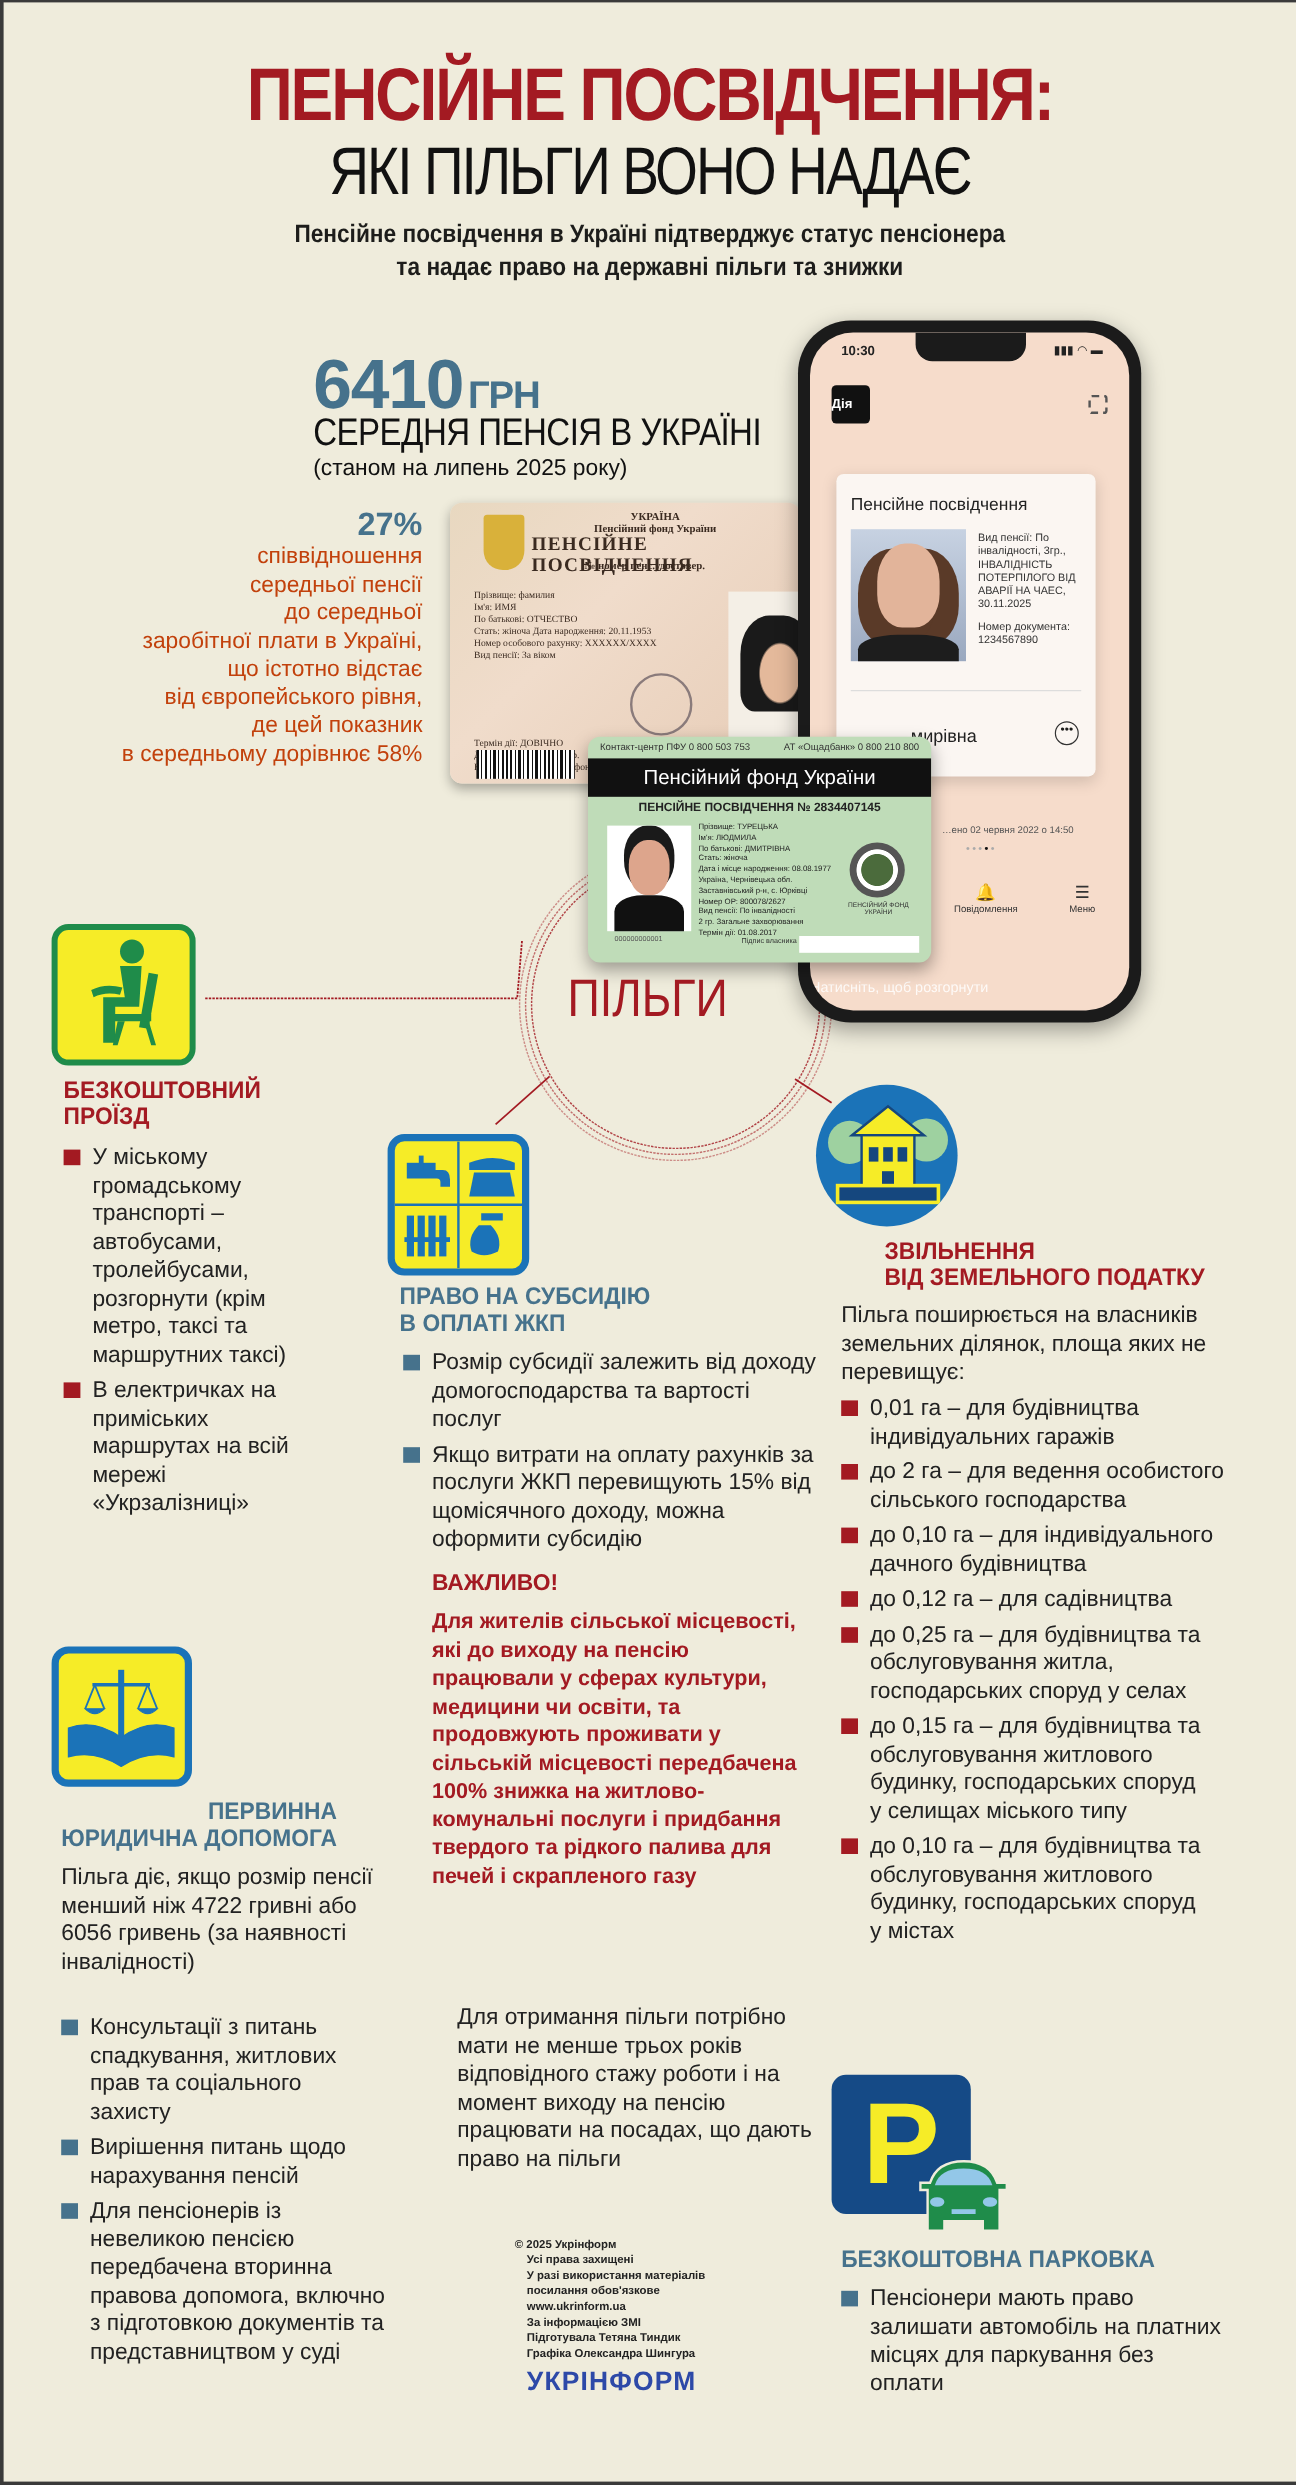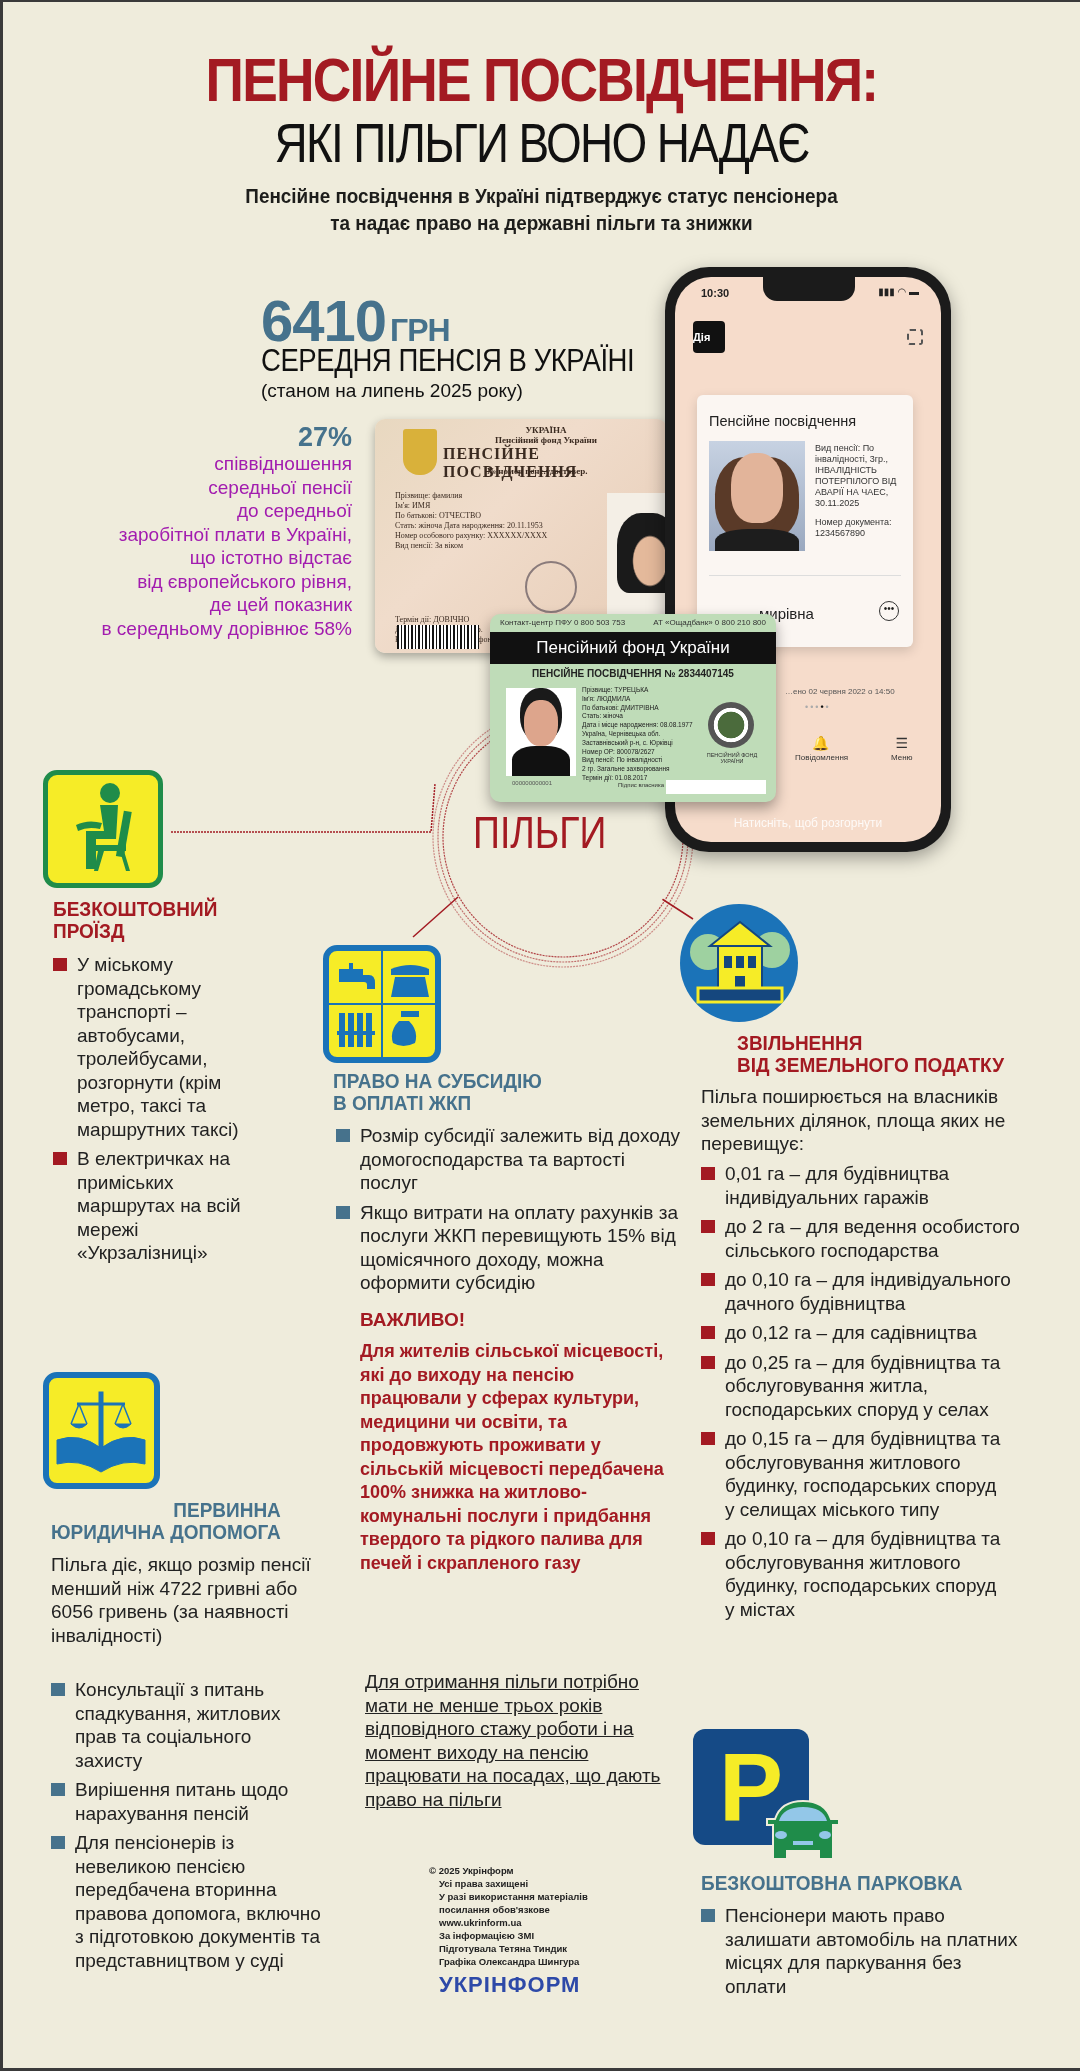--- a/index.html
+++ b/index.html
@@ -24,21 +24,21 @@
     left: 0; right: 0; top: 180px; text-align: center;
     font-weight: bold; font-size: 21px; line-height: 27px; color: #1d1d1b;
     transform: scaleX(0.9);
   }
   .pension-num { left: 258px; top: 285px; font-weight: bold; font-size: 58px; color: #46728c; letter-spacing: -1px; }
   .pension-num .unit { font-size: 32px; margin-left: 4px; }
   .pension-label { left: 258px; top: 340px; font-size: 32px; color: #111; transform: scaleX(0.86); transform-origin: left; letter-spacing: -0.5px; }
   .pension-date { left: 258px; top: 378px; font-size: 19px; color: #111; }
   .ratio { right: 728px; top: 420px; text-align: right; }
   .ratio .pct { font-weight: bold; font-size: 27px; color: #46728c; line-height: 30px; }
-  .ratio .desc { font-size: 19px; line-height: 23.5px; color: #a21caf; }
+  .ratio .desc { font-size: 19px; line-height: 23.5px; color: #c2410c; }
 
   
   .old-card {
     left: 372px; top: 417px; width: 292px; height: 234px; border-radius: 10px;
     background: linear-gradient(135deg, #e8d8c0 0%, #f0dccb 40%, #e6cbb5 100%);
     box-shadow: 0 4px 10px rgba(0,0,0,0.3);
     font-family: "Liberation Serif", serif; color: #3a2a20; overflow: hidden;
   }
   .old-card .c-head { position: absolute; left: 60px; right: 10px; top: 6px; text-align: center; font-size: 9px; font-weight: bold; line-height: 10px; }
   .old-card .c-title { position: absolute; left: 68px; top: 26px; font-size: 16px; font-weight: bold; letter-spacing: 1px; }
@@ -71,21 +71,21 @@
   .phone .doc-info { position: absolute; left: 118px; top: 48px; font-size: 9px; line-height: 11px; color: #333; width: 94px; }
   .phone .doc-divider { position: absolute; left: 12px; right: 12px; top: 180px; border-top: 1px solid #ddd; }
   .phone .doc-name { position: absolute; left: 62px; top: 210px; font-size: 15px; color: #222; }
   .phone .doc-more { position: absolute; right: 14px; top: 206px; width: 20px; height: 20px; border: 1.5px solid #333; border-radius: 50%; font-size: 10px; text-align: center; line-height: 14px; }
   .phone .updated { position: absolute; left: 110px; top: 410px; font-size: 8px; color: #555; white-space: nowrap; }
   .phone .dots { position: absolute; left: 130px; top: 425px; font-size: 9px; color: #aaa; letter-spacing: 2px; }
   .phone .dots b { color: #111; }
   .phone .tabbar { position: absolute; left: 0; right: 0; top: 458px; height: 40px; }
   .phone .tab { position: absolute; top: 0; text-align: center; font-size: 8px; color: #333; }
   .phone .tab .ico { display: block; font-size: 14px; line-height: 16px; margin-bottom: 2px; }
-  .phone .hint { position: absolute; left: 0; right: 0; bottom: 12px; text-align: center; color: #fff; font-size: 12px; opacity: 0.85; }
+  .phone .hint { position: absolute; left: 0; right: 0; bottom: 12px; color: #fff; font-size: 12px; opacity: 0.85; }
 
   
   .new-card {
     left: 487px; top: 612px; width: 286px; height: 188px; border-radius: 10px;
     background: #bfdcb8; box-shadow: 0 6px 14px rgba(0,0,0,0.35); overflow: hidden;
   }
   .new-card .topline { position: absolute; left: 10px; right: 10px; top: 4px; font-size: 8px; color: #333; display: flex; justify-content: space-between; }
   .new-card .band { position: absolute; left: 0; right: 0; top: 18px; height: 32px; background: #111; color: #fff; font-size: 17px; text-align: center; line-height: 32px; }
   .new-card .docno { position: absolute; left: 0; right: 0; top: 54px; text-align: center; font-size: 10px; font-weight: bold; color: #222; }
   .new-card .photo { position: absolute; left: 16px; top: 74px; width: 70px; height: 88px; background: #fff; overflow: hidden; }
@@ -303,21 +303,21 @@
   <div class="abs" style="left:330px;top:1068px;">
     <div class="h-blue">ПРАВО НА СУБСИДІЮ</div>
     <div class="h-blue">В ОПЛАТІ ЖКП</div>
   </div>
   <ul class="abs bl blue" style="left:333px;top:1122px;width:350px;">
     <li>Розмір субсидії залежить від доходу домогосподарства та вартості послуг</li>
     <li>Якщо витрати на оплату рахунків за послуги ЖКП перевищують 15% від щомісячного доходу, можна оформити субсидію</li>
   </ul>
   <div class="abs important-h" style="left:357px;top:1306px;">ВАЖЛИВО!</div>
   <div class="abs important-t" style="left:357px;top:1338px;width:315px;">Для жителів сільської місцевості, які до виходу на пенсію працювали у сферах культури, медицини чи освіти, та продовжують проживати у сільській місцевості передбачена 100% знижка на житлово-комунальні послуги і придбання твердого та рідкого палива для печей і скрапленого газу</div>
-  <div class="abs body-text" style="left:362px;top:1668px;width:320px;text-decoration:underline;">Для отримання пільги потрібно мати не менше трьох років відповідного стажу роботи і на момент виходу на пенсію працювати на посадах, що дають право на пільги</div>
+  <div class="abs body-text" style="left:378px;top:1668px;width:320px;">Для отримання пільги потрібно мати не менше трьох років відповідного стажу роботи і на момент виходу на пенсію працювати на посадах, що дають право на пільги</div>
 
   <div class="abs" style="left:677px;top:902px;width:118px;height:118px;border-radius:50%;background:#1b73b8;overflow:hidden;">
     <svg width="118" height="118" viewBox="0 0 118 118">
       <circle cx="28" cy="48" r="18" fill="#9ed1a0"></circle>
         <circle cx="92" cy="46" r="18" fill="#9ed1a0"></circle>
       <path d="M30 42 L60 18 L90 42z" fill="#f6ec27" stroke="#15477e" stroke-width="2"></path>
       <rect x="38" y="42" width="44" height="50" fill="#f6ec27" stroke="#15477e" stroke-width="2"></rect>
       <rect x="44" y="52" width="8" height="12" fill="#15477e"></rect>
         <rect x="56" y="52" width="8" height="12" fill="#15477e"></rect>
         <rect x="68" y="52" width="8" height="12" fill="#15477e"></rect>

